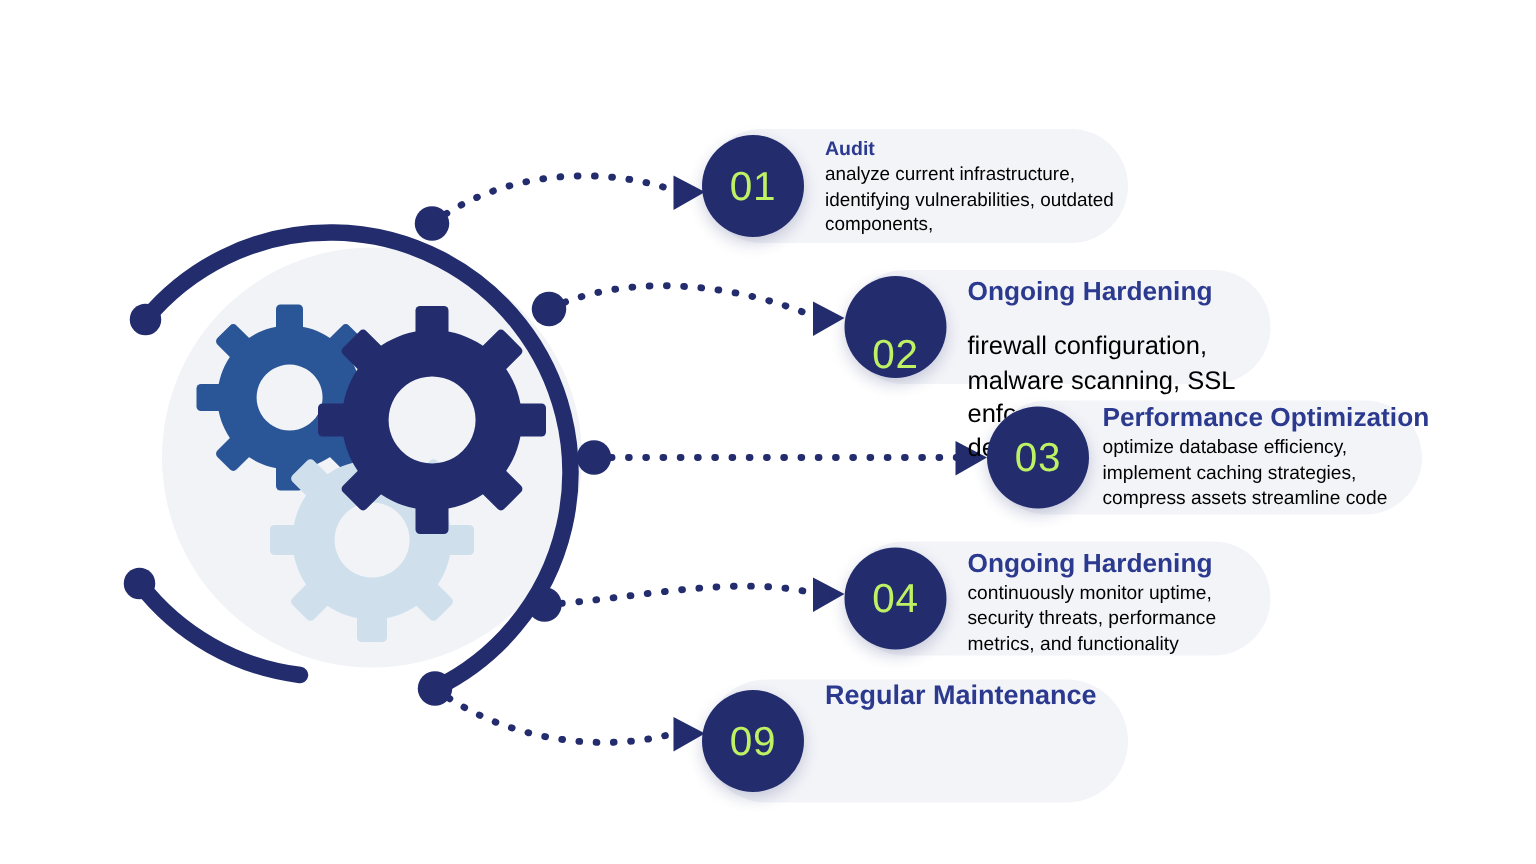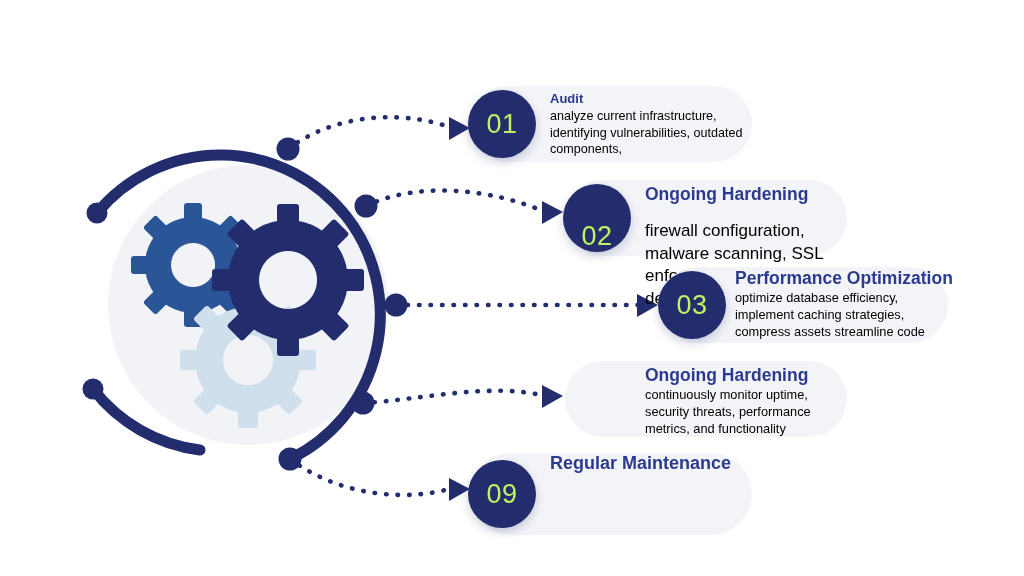--- a/index.html
+++ b/index.html
@@ -218,20 +218,23 @@
     <div class="badge">
       <span>03</span>
     </div>
     <div class="body">
       <p class="step-title">Performance Optimization</p>
       <p class="step-desc">optimize database efficiency, implement caching strategies, compress assets streamline code</p>
     </div>
   </div>
 
   <div class="step-card" id="card-04">
+    <div class="badge">
+      <span>04</span>
+    </div>
     <div class="body">
       <p class="step-title">Ongoing Hardening</p>
       <p class="step-desc">continuously monitor uptime, security threats, performance metrics, and functionality</p>
     </div>
   </div>
 
   <div class="step-card" id="card-05">
     <div class="badge">
       <span>09</span>
     </div>

